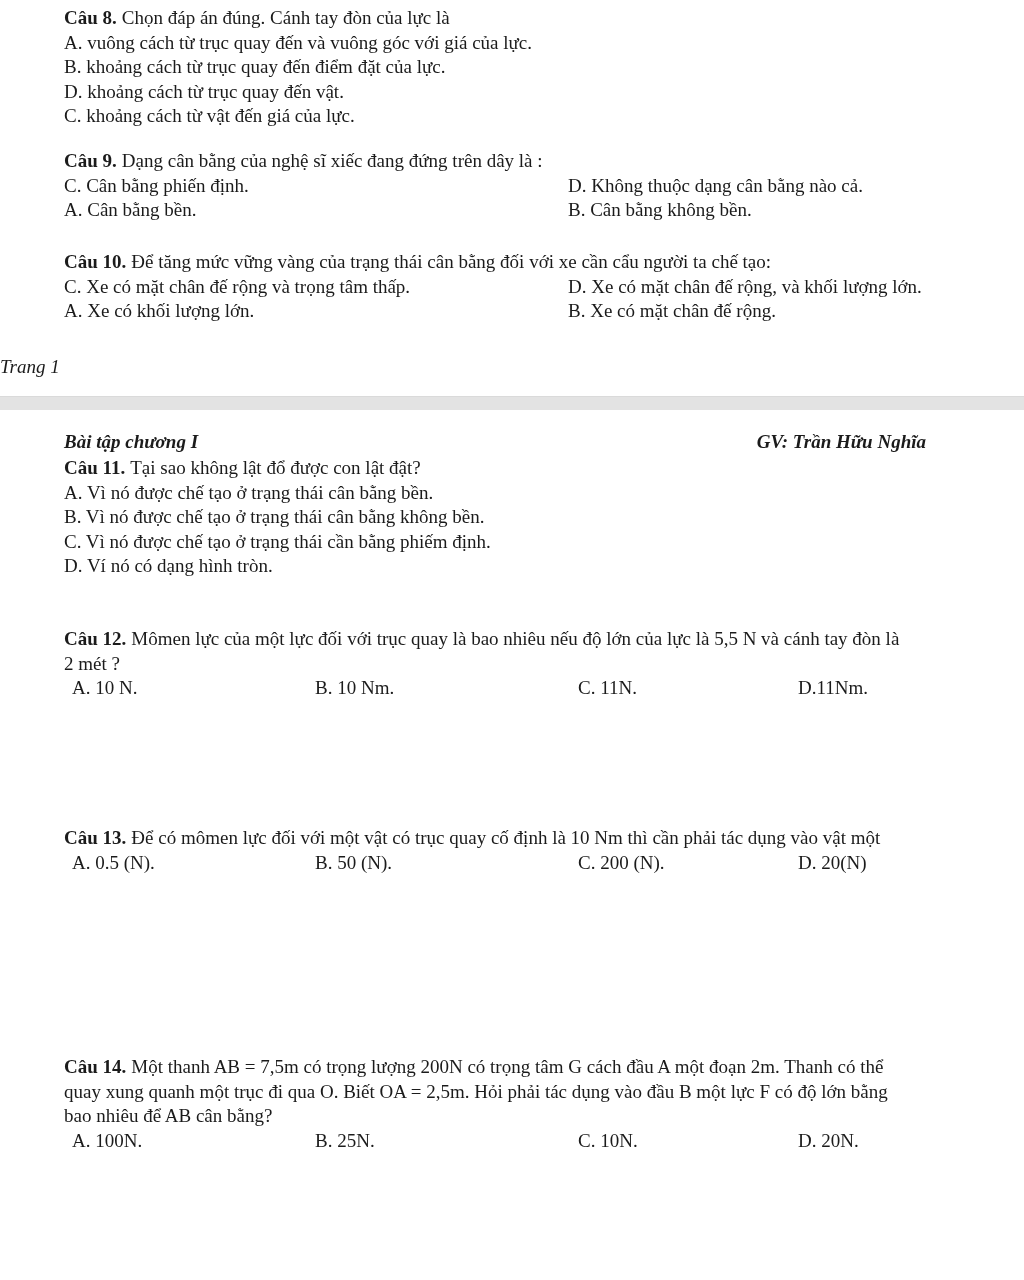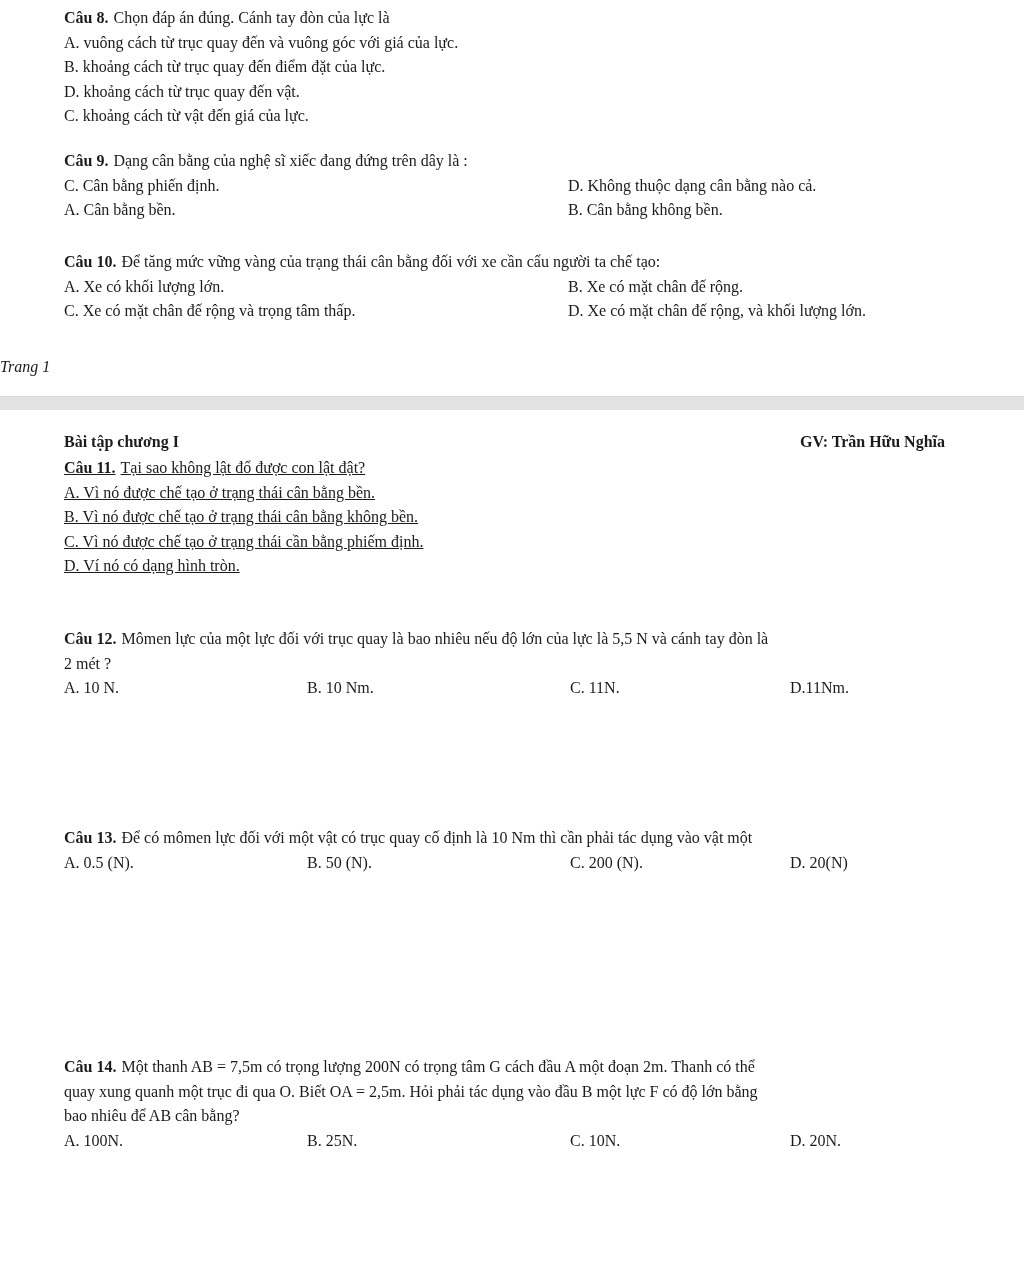--- a/index.html
+++ b/index.html
@@ -1,51 +1,51 @@
 <!DOCTYPE html>
 <html><head>
 <meta charset="utf-8">
 <style>
   html,body { margin:0; padding:0; background:#fff; }
   .page {
     position:relative;
     width:1024px; height:1280px;
     background:#ffffff;
     font-family:"Liberation Serif", serif;
-    font-size:16px;
+    font-size:19px;
     color:#1b1b1b;
     overflow:hidden;
   }
   .block { position:absolute; left:64px; right:40px; }
   .line { height:24.6px; line-height:24.6px; white-space:nowrap; }
   .qprefix { font-weight:bold; margin-right:5px; }
   .row2 { position:relative; }
   .row2 .col-b { position:absolute; left:504px; top:0; }
-  .row4 { position:relative; }
+  .row4 { position:relative;margin-left:8px; }
   .row4 .opt-b { position:absolute; left:243px; top:0; }
   .row4 .opt-c { position:absolute; left:506px; top:0; }
   .row4 .opt-d { position:absolute; left:726px; top:0; }
   .page-footer {
     position:absolute; top:356px; left:0; width:1024px;
     text-align:left; font-style:italic; height:22px; line-height:22px;
   }
   .divider-band {
     position:absolute; top:396px; left:0; width:1024px; height:13px;
     background:#e3e3e3; border-top:1px solid #dadada;
   }
   .section-header {
-    position:absolute; top:431px; left:64px; right:79px;
+    position:absolute; top:431px; left:64px; right:98px;
     display:flex; justify-content:space-between;
-    font-weight:bold; height:22px; line-height:22px;
+    font-style:italic; font-weight:bold; height:22px; line-height:22px;
   }
   
   .q8  { top:6px; }
   .q9  { top:149px; }
   .q10 { top:238px;margin-top:12px; }
-  .q11 { top:456px;text-decoration:underline; }
+  .q11 { top:456px; }
   .q12 { top:627px; }
   .q13 { top:826px; }
   .q14 { top:1055px; }
 </style>
 </head>
 <body>
 
 <div class="page">
 
   <div class="block q8">
@@ -70,26 +70,26 @@
       <span>A. Cân bằng bền.</span>
       <span class="col-b">B. Cân bằng không bền.</span>
     </div>
   </div>
 
   <div class="block q10">
     <div class="line">
       <span class="qprefix">Câu 10.</span><span>Để tăng mức vững vàng của trạng thái cân bằng đối với xe cần cẩu người ta chế tạo:</span>
     </div>
     <div class="line row2">
+      <span>C. Xe có mặt chân đế rộng và trọng tâm thấp.</span>
+      <span class="col-b">D. Xe có mặt chân đế rộng, và khối lượng lớn.</span>
+    </div>
+    <div class="line row2">
       <span>A. Xe có khối lượng lớn.</span>
       <span class="col-b">B. Xe có mặt chân đế rộng.</span>
-    </div>
-    <div class="line row2">
-      <span>C. Xe có mặt chân đế rộng và trọng tâm thấp.</span>
-      <span class="col-b">D. Xe có mặt chân đế rộng, và khối lượng lớn.</span>
     </div>
   </div>
 
   <div class="page-footer">Trang 1</div>
 
   <div class="divider-band"></div>
 
   <div class="section-header">
     <span>Bài tập chương I</span>
     <span>GV: Trần Hữu Nghĩa</span>

